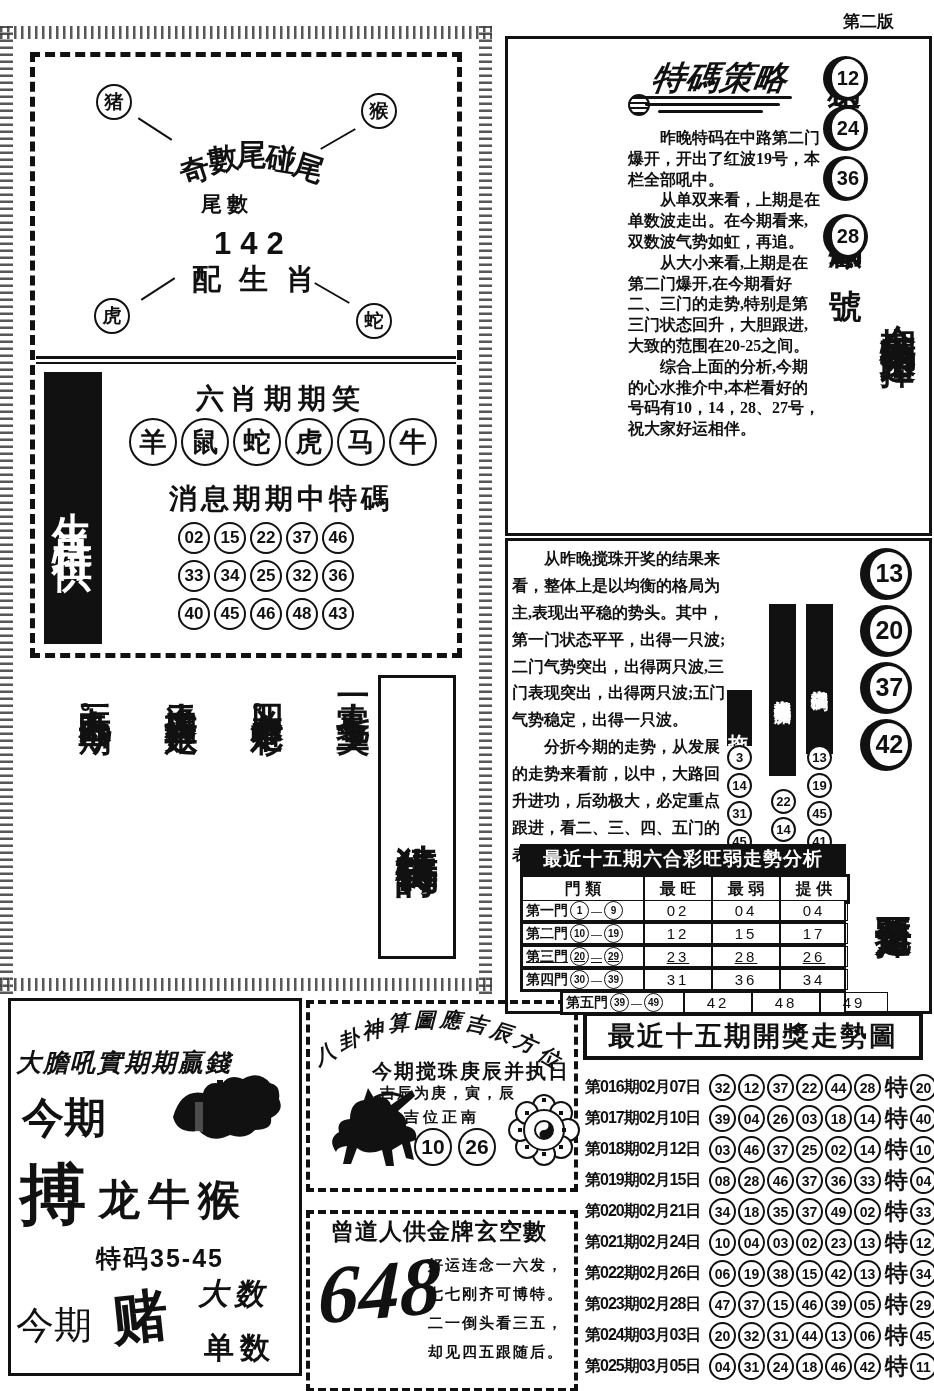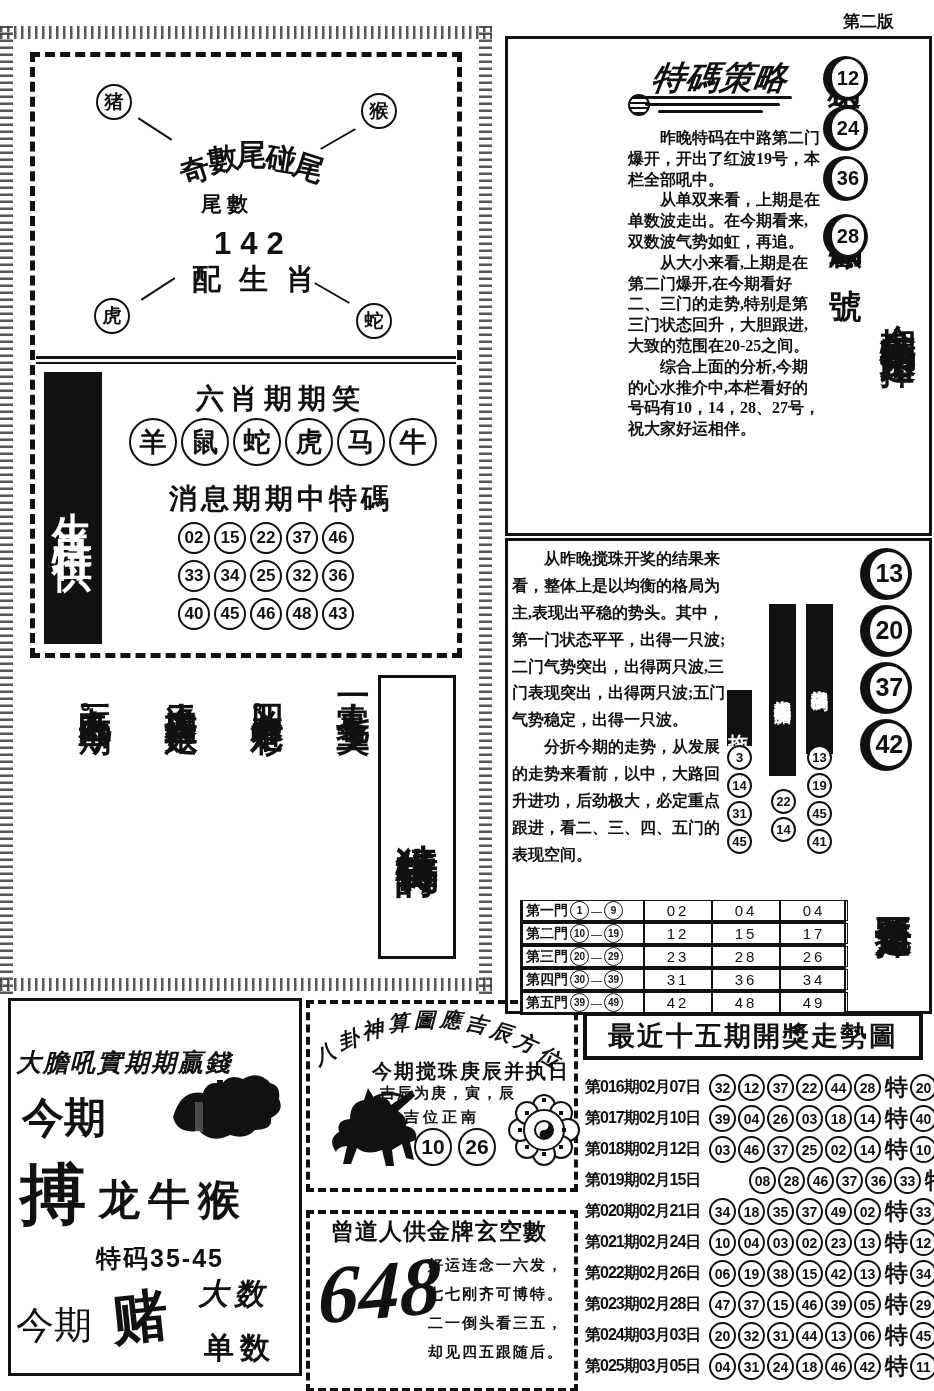--- a/index.html
+++ b/index.html
@@ -282,20 +282,27 @@
       <span class="circ" style="width:25px;height:25px;font-size:13px;">14</span>
     </div>
   <div class="abs" style="left:807px;top:745px;display:flex;flex-direction:column;gap:3px;">
 
   <span class="circ" style="width:25px;height:25px;font-size:13px;">13</span>
       <span class="circ" style="width:25px;height:25px;font-size:13px;">19</span>
       <span class="circ" style="width:25px;height:25px;font-size:13px;">45</span>
       <span class="circ" style="width:25px;height:25px;font-size:13px;">41</span>
     </div>
 
+  <div class="abs blacklab b" style="left:520px;top:844px;width:326px;height:30px;font-size:19px;letter-spacing:1px;box-sizing:border-box;">最近十五期六合彩旺弱走勢分析</div>
+  <div class="abs ttable" style="left:520px;top:874px;width:326px;">
+    <div class="b" style="height:26px;font-size:16px;">門 類</div>
+    <div class="b" style="height:26px;font-size:16px;">最 旺</div>
+    <div class="b" style="height:26px;font-size:16px;">最 弱</div>
+    <div class="b" style="height:26px;font-size:16px;">提 供</div>
+  </div>
   <div class="abs" style="left:520px;top:900px;width:326px;">
 
       <div class="ttable" style="border-top:none;">
         <div class="gatecell" style="height:21px;">
           <b style="font-size:14px;">第一門</b>
           <span class="mini">1</span>
           <span style="font-size:11px;">—</span>
           <span class="mini">9</span>
         </div>
         <div style="height:21px;font-size:15px;letter-spacing:3px;">02</div>
@@ -308,21 +315,21 @@
           <b style="font-size:14px;">第二門</b>
           <span class="mini">10</span>
           <span style="font-size:11px;">—</span>
           <span class="mini">19</span>
         </div>
         <div style="height:21px;font-size:15px;letter-spacing:3px;">12</div>
         <div style="height:21px;font-size:15px;letter-spacing:3px;">15</div>
         <div style="height:21px;font-size:15px;letter-spacing:3px;">17</div>
       </div>
 
-      <div class="ttable" style="border-top:none;">
+      <div class="ttable" style="border-top:none;text-decoration:underline;">
         <div class="gatecell" style="height:21px;">
           <b style="font-size:14px;">第三門</b>
           <span class="mini">20</span>
           <span style="font-size:11px;">—</span>
           <span class="mini">29</span>
         </div>
         <div style="height:21px;font-size:15px;letter-spacing:3px;">23</div>
         <div style="height:21px;font-size:15px;letter-spacing:3px;">28</div>
         <div style="height:21px;font-size:15px;letter-spacing:3px;">26</div>
       </div>
@@ -332,21 +339,21 @@
           <b style="font-size:14px;">第四門</b>
           <span class="mini">30</span>
           <span style="font-size:11px;">—</span>
           <span class="mini">39</span>
         </div>
         <div style="height:21px;font-size:15px;letter-spacing:3px;">31</div>
         <div style="height:21px;font-size:15px;letter-spacing:3px;">36</div>
         <div style="height:21px;font-size:15px;letter-spacing:3px;">34</div>
       </div>
 
-      <div class="ttable" style="border-top:none;">
+      <div class="ttable" style="border-top:none;margin-left:40px;">
         <div class="gatecell" style="height:21px;">
           <b style="font-size:14px;">第五門</b>
           <span class="mini">39</span>
           <span style="font-size:11px;">—</span>
           <span class="mini">49</span>
         </div>
         <div style="height:21px;font-size:15px;letter-spacing:3px;">42</div>
         <div style="height:21px;font-size:15px;letter-spacing:3px;">48</div>
         <div style="height:21px;font-size:15px;letter-spacing:3px;">49</div>
       </div>
@@ -412,21 +419,21 @@
           <span class="circ">25</span>
           <span class="circ">02</span>
           <span class="circ">14</span>
         </span>
         <span class="te">特</span>
         <span class="circ" style="width:27px;height:27px;font-size:14px;">10</span>
       </div>
 
       <div class="rrow">
         <span class="rlabel">第019期02月15日</span>
-        <span style="display:flex;margin-left:40px;">
+        <span style="display:flex;">
 
         <span class="circ">08</span>
           <span class="circ">28</span>
           <span class="circ">46</span>
           <span class="circ">37</span>
           <span class="circ">36</span>
           <span class="circ">33</span>
         </span>
         <span class="te">特</span>
         <span class="circ" style="width:27px;height:27px;font-size:14px;">04</span>

